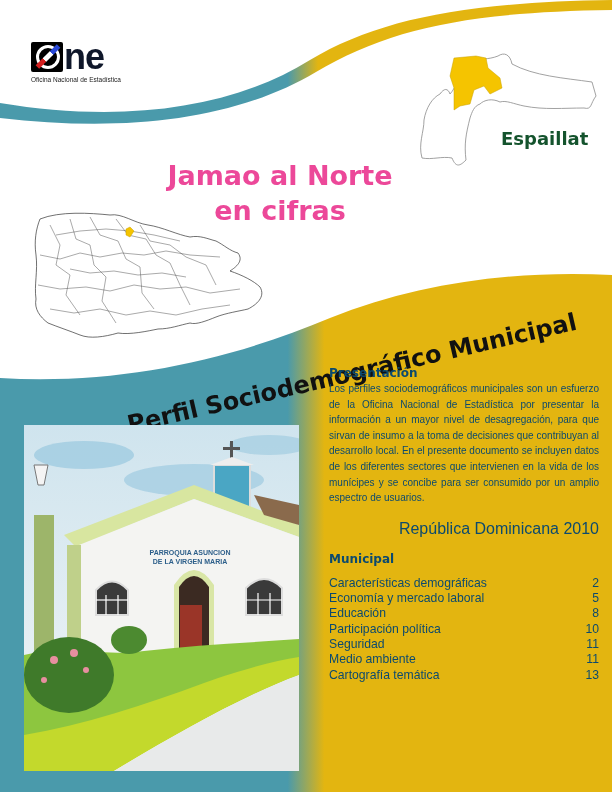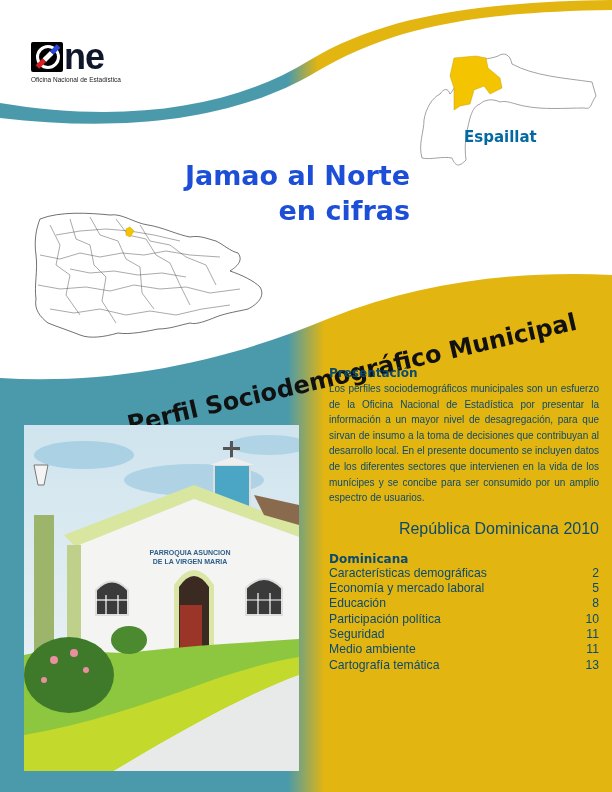--- a/index.html
+++ b/index.html
@@ -6,30 +6,30 @@
   body { width:612px; height:792px; position:relative; overflow:hidden; background:#ffffff;
          font-family:"Liberation Sans", sans-serif; }
   .abs { position:absolute; }
   svg.bg { position:absolute; left:0; top:0; }
   .logo { left:31px; top:42px; width:100px; height:50px; }
   .logo-box { position:absolute; left:0; top:0; width:32px; height:30px; background:#000; border-radius:2px; overflow:hidden; }
   .logo-ring { position:absolute; left:5px; top:3px; width:18px; height:18px; border:3px solid #fff; border-radius:50%; }
   .logo-slash { position:absolute; left:2px; top:12px; width:30px; height:5px; background:linear-gradient(90deg,#d42020 0 33%,#ffffff 33% 66%,#2a49d8 66%); transform:rotate(-45deg); }
   .logo-word { position:absolute; left:33px; top:-6px; font-family:"Liberation Sans", sans-serif; font-weight:bold; font-size:36px; color:#0f172a; letter-spacing:-1px; }
   .logo-sub { position:absolute; left:0; top:34px; font-size:6.5px; color:#222; white-space:nowrap; }
-  .title { left:150px; top:158px; width:260px; text-align:right; font-family:"DejaVu Sans", sans-serif; font-weight:bold; font-size:27px; line-height:35px; color:#1d4ed8; }
-  .province-label { left:464px; top:128px; font-family:"DejaVu Sans", sans-serif; font-weight:bold; font-size:15px; color:#0369a1; }
+  .title { left:150px; top:158px; width:260px; text-align:center; font-family:"DejaVu Sans", sans-serif; font-weight:bold; font-size:27px; line-height:35px; color:#ec4899; }
+  .province-label { left:501px; top:128px; font-family:"DejaVu Sans", sans-serif; font-weight:bold; font-size:18px; color:#14532d; }
   .banner { left:100px; top:296px; font-family:"DejaVu Sans", sans-serif; font-weight:bold; font-size:24px; color:#111; white-space:nowrap; transform-origin:0 0; }
   .photo { left:24px; top:425px; width:275px; height:346px; overflow:hidden; }
   .panel { left:329px; top:366px; width:270px; color:#0c4a6e; }
   .panel h3 { margin:0; font-family:"DejaVu Sans", sans-serif; font-size:12px; font-weight:bold; }
   .intro { margin:1px 0 0 0; font-size:10px; line-height:15.6px; text-align:justify; }
   .dateline { text-align:right; font-size:16px; margin-top:14px; }
   .contents-title { margin-top:14px !important; }
-  .toc { }
+  .toc { margin-top:10px; }
   .toc-row { display:flex; justify-content:space-between; font-size:12.2px; line-height:15.3px; }
   .toc-row .pg { width:16px; text-align:right; }
 </style>
 </head>
 <body>
 
 <svg class="bg" width="612" height="792" viewBox="0 0 612 792">
   <defs>
     <linearGradient id="topSwoosh" x1="0" y1="0" x2="1" y2="0">
       <stop offset="0" stop-color="#4a9aab"></stop>
@@ -146,21 +146,21 @@
 
     <path d="M90,346 C150,310 220,270 275,250 L275,346 Z" fill="#e8eaea"></path>
   </svg>
 </div>
 
 <div class="abs panel">
   <h3>Presentación</h3>
   <p class="intro">Los perfiles sociodemográficos municipales son un esfuerzo de la Oficina Nacional de Estadística por presentar la información a un mayor nivel de desagregación, para que sirvan de insumo a la toma de decisiones que contribuyan al desarrollo local. En el presente documento se incluyen datos de los diferentes sectores que intervienen en la vida de los munícipes y se concibe para ser consumido por un amplio espectro de usuarios.</p>
   <div class="dateline">República Dominicana 2010</div>
 
-  <h3 class="contents-title">Dominicana</h3>
+  <h3 class="contents-title">Municipal</h3>
   <div class="toc">
     <div class="toc-row">
         <span>Características demográficas</span>
         <span class="pg">2</span>
       </div>
     <div class="toc-row">
         <span>Economía y mercado laboral</span>
         <span class="pg">5</span>
       </div>
     <div class="toc-row">

